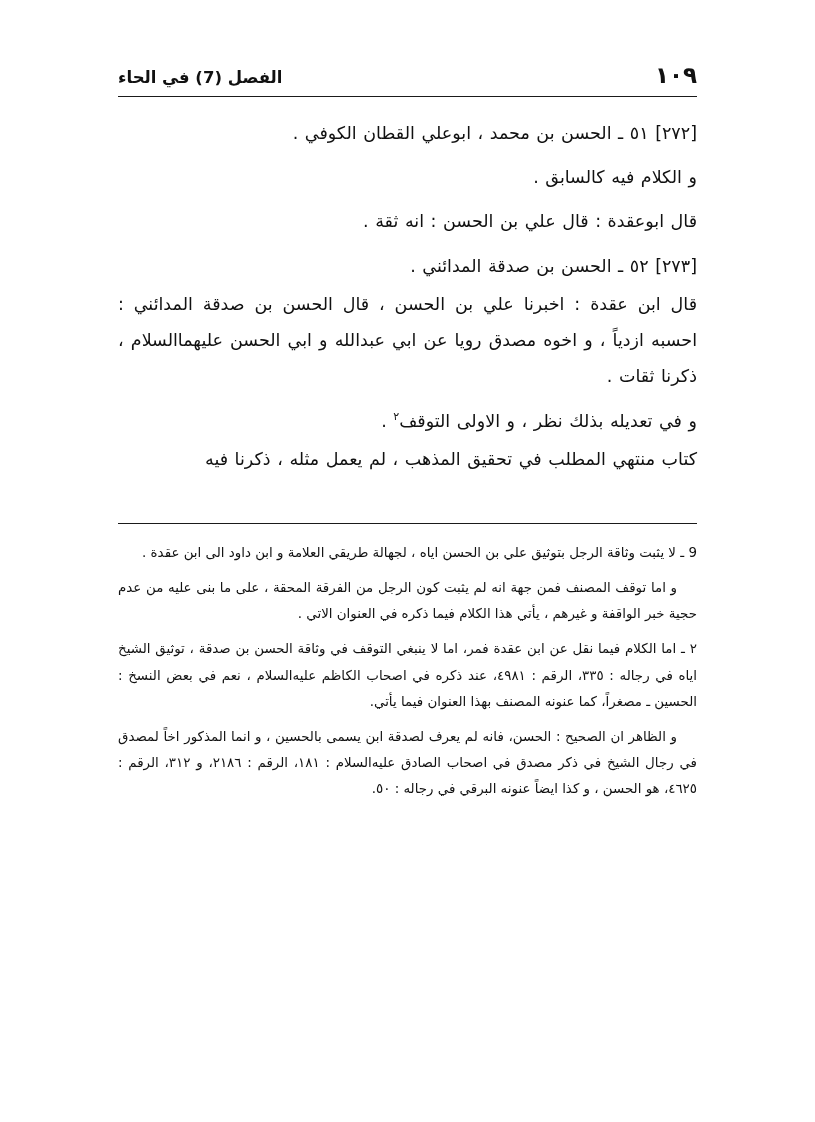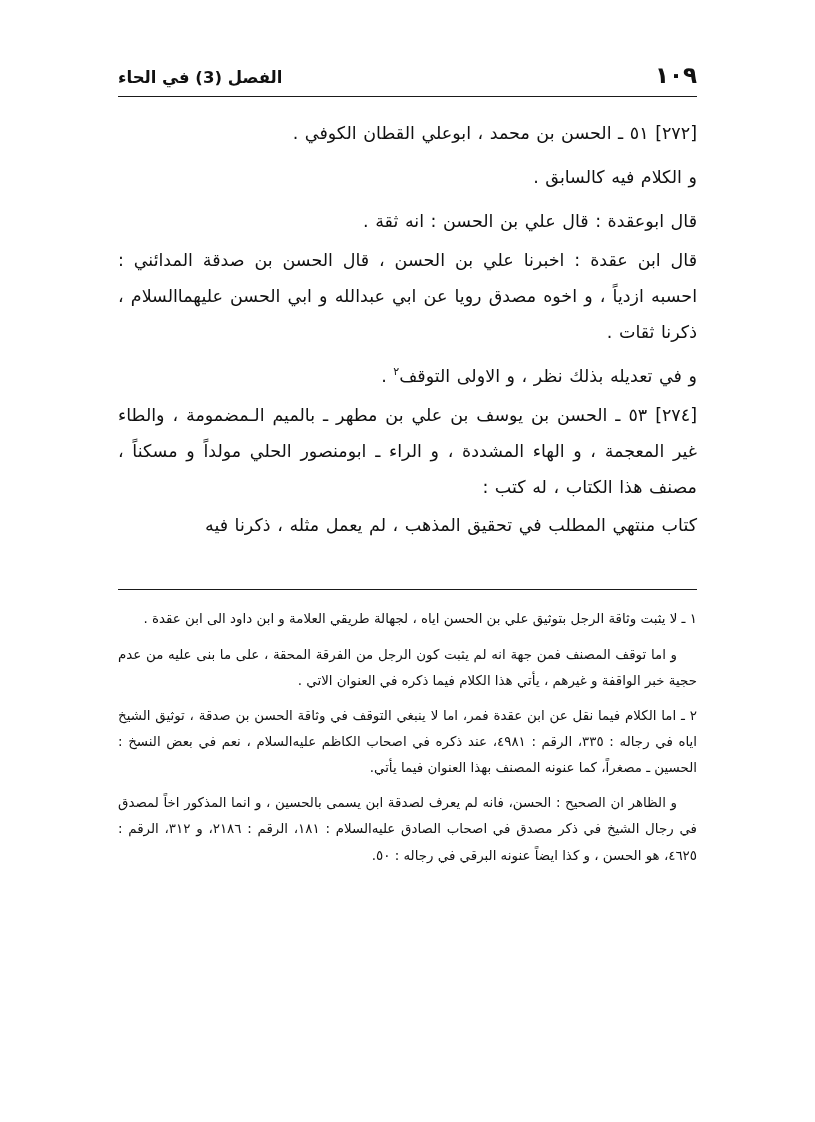--- a/index.html
+++ b/index.html
@@ -98,47 +98,47 @@
   }
 </style>
 </head>
 <body>
 
 <div class="page">
   <div class="content">
 
     <div class="header">
       <span class="page-number">١٠٩</span>
-      <span class="running-title">الفصل (3) في الحاء</span>
+      <span class="running-title">الفصل (7) في الحاء</span>
     </div>
     <hr class="rule">
 
     <div class="body-block">
 
 
       <p class="para right-only" style="text-align:center">[٢٧٢] ٥١ ـ الحسن بن محمد ، ابوعلي القطان الكوفي .</p>
 
       <p class="para right-only" style="text-align:center">و الكلام فيه كالسابق .</p>
 
       <p class="para right-only" style="text-align:center">قال ابوعقدة : قال علي بن الحسن : انه ثقة .</p>
 
+      <p class="para right-only" style="text-align:center">[٢٧٣] ٥٢ ـ الحسن بن صدقة المدائني .</p>
 
       <p class="para no-indent">قال ابن عقدة : اخبرنا علي بن الحسن ، قال الحسن بن صدقة المدائني : احسبه ازدياً ، و اخوه مصدق رويا عن ابي عبدالله و ابي الحسن عليهما‌السلام ، ذكرنا ثقات .</p>
 
       <p class="para right-only" style="text-align:center"><span>و في تعديله بذلك نظر ، و الاولى التوقف</span><sup class="fn">٢</sup> .</p>
 
-      <p class="para no-indent">[٢٧٤] ٥٣ ـ الحسن بن يوسف بن علي بن مطهر ـ بالميم الـمضمومة ، والطاء غير المعجمة ، و الهاء المشددة ، و الراء ـ ابومنصور الحلي مولداً و مسكناً ، مصنف هذا الكتاب ، له كتب :</p>
 
       <p class="para no-indent">كتاب منتهي المطلب في تحقيق المذهب ، لم يعمل مثله ، ذكرنا فيه</p>
 
     </div>
 
     <hr class="fn-rule">
 
     <div class="footnotes">
-      <p><span class="fn-num">١ ـ</span> <span>لا يثبت وثاقة الرجل بتوثيق علي بن الحسن اياه ، لجهالة طريقي العلامة و ابن داود الى ابن عقدة .</span></p>
+      <p><span class="fn-num">9 ـ</span> <span>لا يثبت وثاقة الرجل بتوثيق علي بن الحسن اياه ، لجهالة طريقي العلامة و ابن داود الى ابن عقدة .</span></p>
       <p class="indent"><span>و اما توقف المصنف فمن جهة انه لم يثبت كون الرجل من الفرقة المحقة ، على ما بنى عليه من عدم حجية خبر الواقفة و غيرهم ، يأتي هذا الكلام فيما ذكره في العنوان الاتي .</span></p>
       <p><span class="fn-num">٢ ـ</span> <span>اما الكلام فيما نقل عن ابن عقدة فمر، اما لا ينبغي التوقف في وثاقة الحسن بن صدقة ، توثيق الشيخ اياه في رجاله : ٣٣٥، الرقم : ٤٩٨١، عند ذكره في اصحاب الكاظم عليه‌السلام ، نعم في بعض النسخ : الحسين ـ مصغراً، كما عنونه المصنف بهذا العنوان فيما يأتي.</span></p>
       <p class="indent"><span>و الظاهر ان الصحيح : الحسن، فانه لم يعرف لصدقة ابن يسمى بالحسين ، و انما المذكور اخاً لمصدق في رجال الشيخ في ذكر مصدق في اصحاب الصادق عليه‌السلام : ١٨١، الرقم : ٢١٨٦، و ٣١٢، الرقم : ٤٦٢٥، هو الحسن ، و كذا ايضاً عنونه البرقي في رجاله : ٥٠.</span></p>
     </div>
 
   </div>
 </div>
 
 </body></html>

